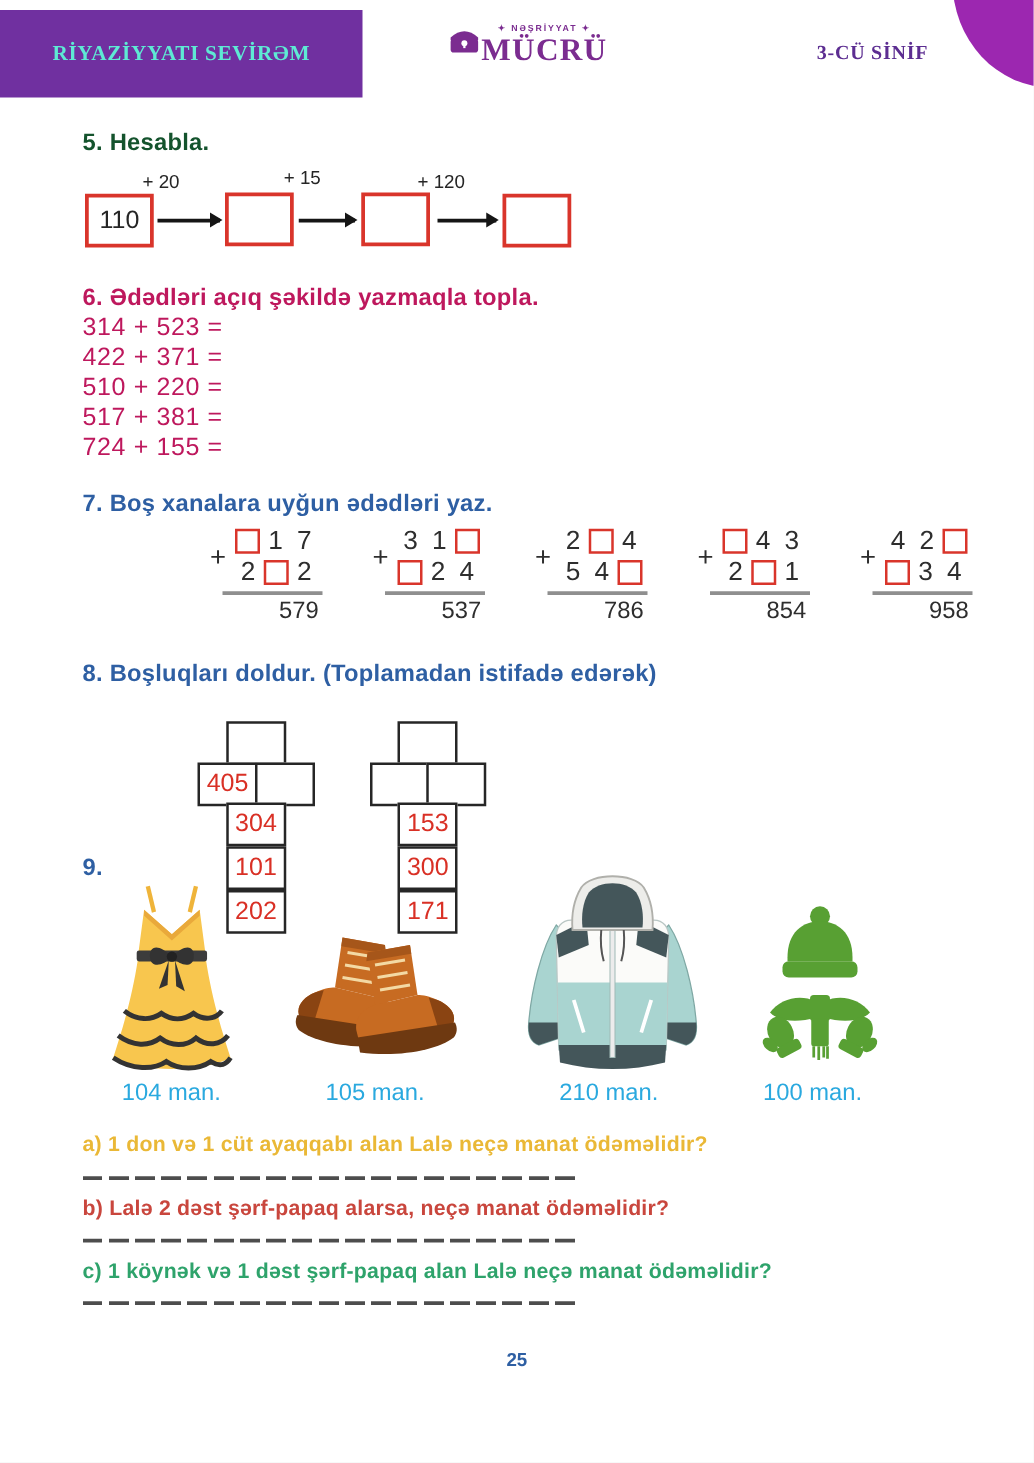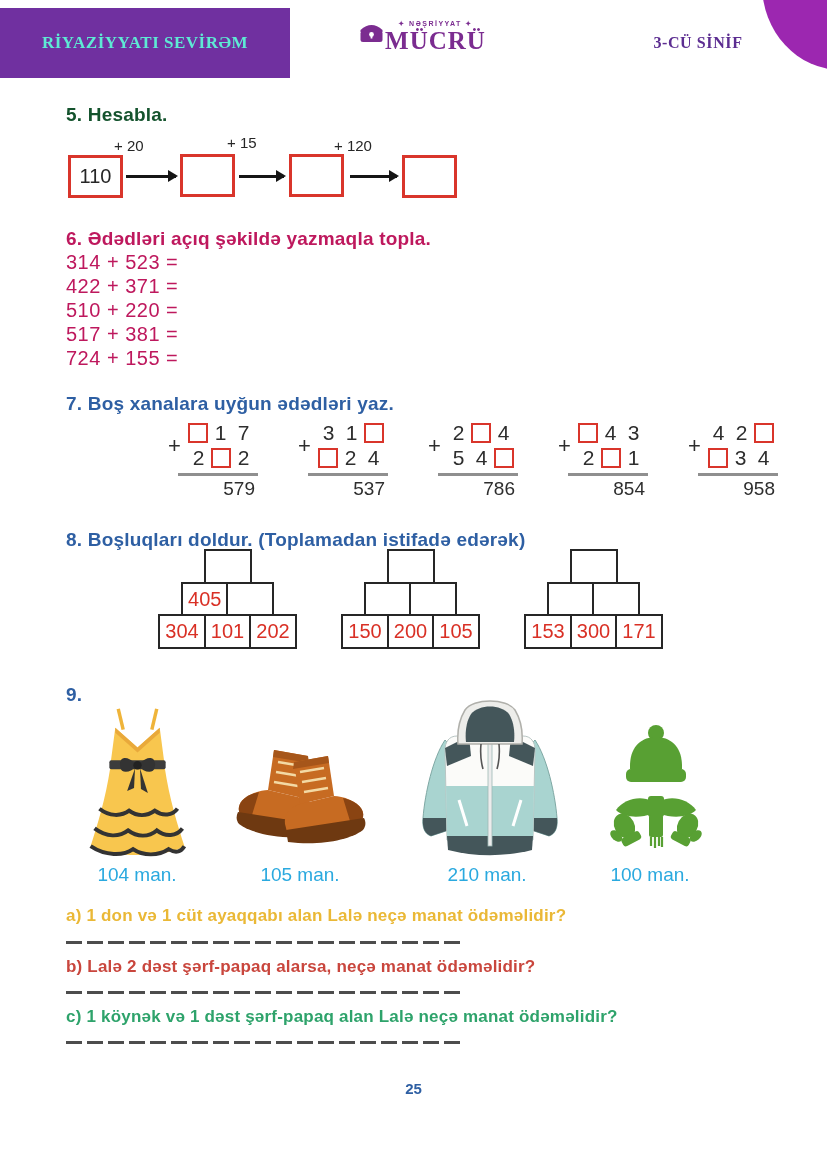--- a/index.html
+++ b/index.html
@@ -31,24 +31,24 @@
   
   .colrow{position:absolute;left:168px;top:420px;display:flex;gap:40px;}
   .colprob{position:relative;padding-left:18px;}
   .plus{position:absolute;left:0;top:13px;font-size:22px;color:#2e2e2e;}
   .crow{display:flex;justify-content:flex-end;width:69px;height:25px;}
   .cell{width:23px;display:flex;align-items:center;justify-content:center;font-size:21px;color:#2e2e2e;}
   .blank{width:16px;height:16px;border:2.5px solid #d9352b;align-self:center;margin:0 1px;background:#fff;}
   .cline{height:2.5px;background:#8f8f8f;width:80px;margin:3px 0 2px -8px;}
   .csum{width:69px;text-align:right;font-size:19px;color:#2e2e2e;}
   
-  .pyr-row{position:absolute;left:158px;top:549px;display:flex;gap:44px;align-items:flex-end;}
+  .pyr-row{position:absolute;left:158px;top:577px;display:flex;gap:44px;align-items:flex-end;}
   .pyramid{display:flex;flex-direction:column;align-items:center;}
   .prow{display:flex;margin-bottom:-2.5px;}
-  .prow:last-child{margin-bottom:0;}
+  .prow:last-child{margin-bottom:0;flex-direction:column;}
   .pcell{width:44px;height:31px;border:2.5px solid #262626;background:#fff;margin-right:-2.5px;display:flex;align-items:center;justify-content:center;font-size:20px;font-weight:500;}
   .pcell:last-child{margin-right:0;}
   .pnum{color:#d93025;}
   
   .item{position:absolute;}
   .price{position:absolute;width:120px;text-align:center;top:864px;font-size:19px;font-weight:500;}
   .question{position:absolute;left:66px;font-size:17px;font-weight:700;letter-spacing:.2px;width:700px;}
   .answer-line{position:absolute;left:66px;width:394px;height:3px;background:repeating-linear-gradient(90deg,#4d4d4d 0 16px,transparent 16px 21px);}
   .pageno{position:absolute;left:0;top:1080px;width:827px;text-align:center;font-size:15px;font-weight:700;}
 </style>
@@ -186,34 +186,20 @@
           <div class="pcell"></div>
         </div>
         <div class="prow">
           <div class="pcell pnum">405</div>
           <div class="pcell"></div>
         </div>
         <div class="prow">
           <div class="pcell pnum">304</div>
           <div class="pcell pnum">101</div>
           <div class="pcell pnum">202</div>
-        </div>
-      </div>
-      <div class="pyramid">
-        <div class="prow">
-          <div class="pcell"></div>
-        </div>
-        <div class="prow">
-          <div class="pcell"></div>
-          <div class="pcell"></div>
-        </div>
-        <div class="prow">
-          <div class="pcell pnum">150</div>
-          <div class="pcell pnum">200</div>
-          <div class="pcell pnum">105</div>
         </div>
       </div>
       <div class="pyramid">
         <div class="prow">
           <div class="pcell"></div>
         </div>
         <div class="prow">
           <div class="pcell"></div>
           <div class="pcell"></div>
         </div>

